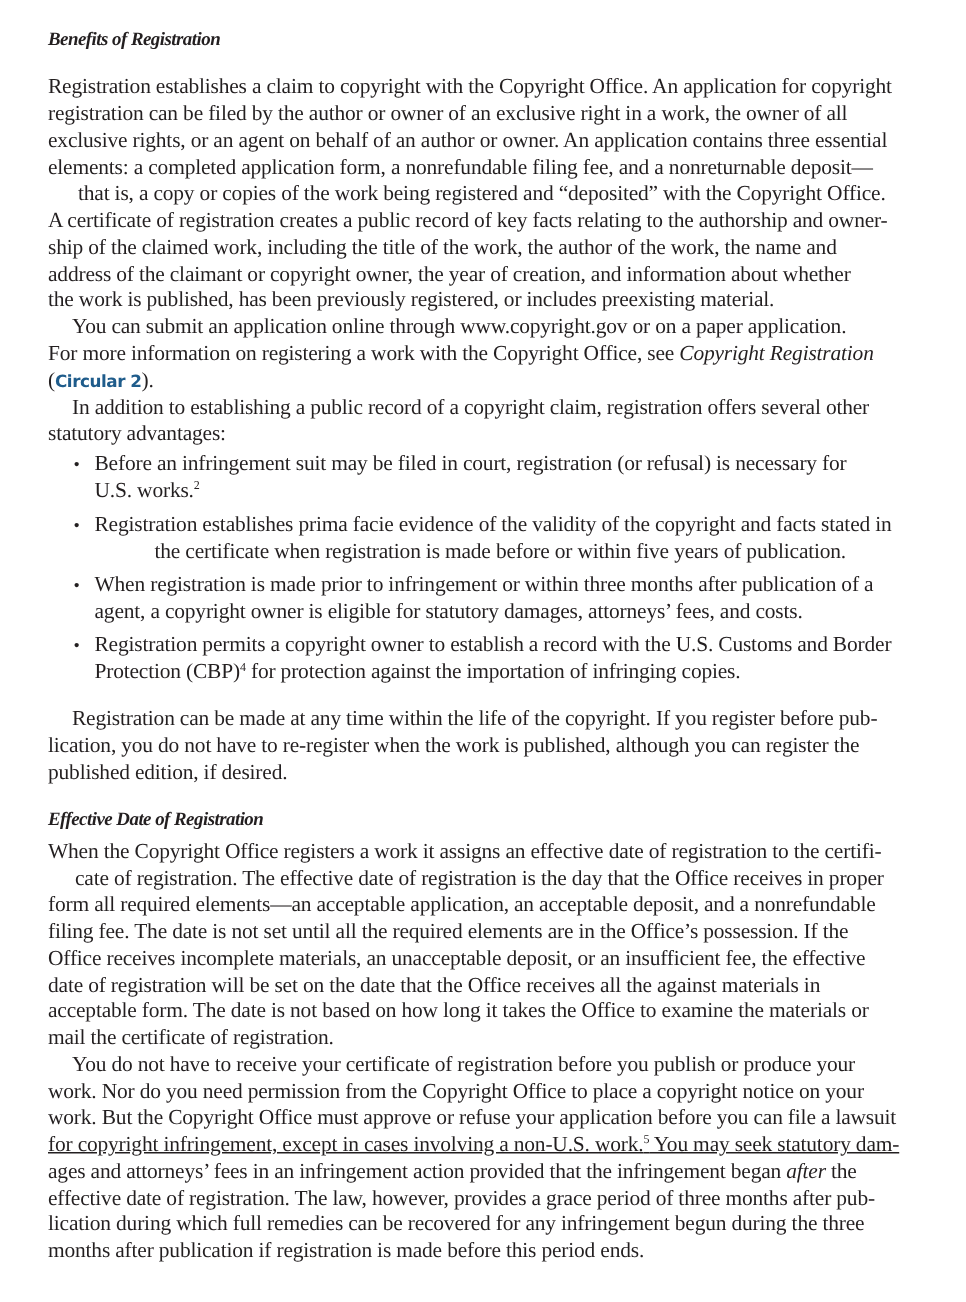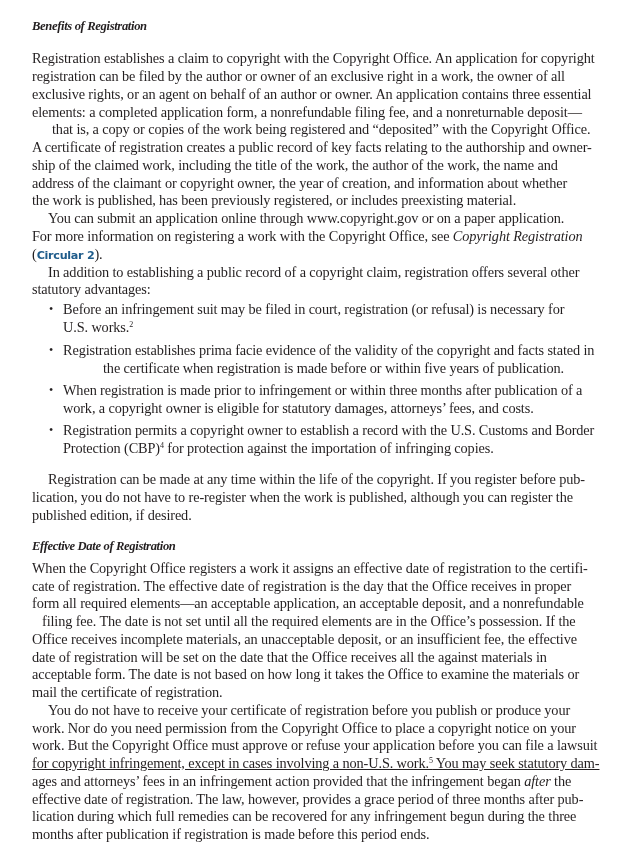--- a/index.html
+++ b/index.html
@@ -106,44 +106,44 @@
       </div>
     </div>
     <div>
       <span class="bullet-dot" style="top:341px;">•</span>
       <div class="line bullet-text" style="top:341px;">Registration establishes prima facie evidence of the validity of the copyright and facts stated in</div>
       <div class="line bullet-text" style="top:359px;margin-left:40px;">the certificate when registration is made before or within five years of publication.</div>
     </div>
     <div>
       <span class="bullet-dot" style="top:381px;">•</span>
       <div class="line bullet-text" style="top:381px;">When registration is made prior to infringement or within three months after publication of a</div>
-      <div class="line bullet-text" style="top:399px;">work, a copyright owner is eligible for statutory damages, attorneys’ fees, and costs.</div>
+      <div class="line bullet-text" style="top:399px;">agent, a copyright owner is eligible for statutory damages, attorneys’ fees, and costs.</div>
     </div>
     <div>
       <span class="bullet-dot" style="top:421px;">•</span>
       <div class="line bullet-text" style="top:421px;">Registration permits a copyright owner to establish a record with the U.S. Customs and Border</div>
       <div class="line bullet-text" style="top:439px;">
         <span>Protection (CBP)</span><span class="sup">4</span><span> for protection against the importation of infringing copies.</span>
       </div>
     </div>
   </div>
 
   <div>
     <div class="line indent" style="top:470px;">Registration can be made at any time within the life of the copyright. If you register before pub-</div>
     <div class="line" style="top:488px;">lication, you do not have to re-register when the work is published, although you can register the</div>
     <div class="line" style="top:506px;">published edition, if desired.</div>
   </div>
 
   <div class="heading" style="top:539px;">Effective Date of Registration</div>
 
   <div>
     <div class="line" style="top:559px;">When the Copyright Office registers a work it assigns an effective date of registration to the certifi-</div>
-    <div class="line" style="top:577px;">cate of registration. The effective date of registration is the day that the Office receives in proper</div>
+    <div class="line" style="top:577px;margin-left:18px;">cate of registration. The effective date of registration is the day that the Office receives in proper</div>
     <div class="line" style="top:594px;">form all required elements—an acceptable application, an acceptable deposit, and a nonrefundable</div>
-    <div class="line" style="top:612px;margin-left:10px;">filing fee. The date is not set until all the required elements are in the Office’s possession. If the</div>
+    <div class="line" style="top:612px;">filing fee. The date is not set until all the required elements are in the Office’s possession. If the</div>
     <div class="line" style="top:630px;">Office receives incomplete materials, an unacceptable deposit, or an insufficient fee, the effective</div>
     <div class="line" style="top:648px;">date of registration will be set on the date that the Office receives all the against materials in</div>
     <div class="line" style="top:665px;">acceptable form. The date is not based on how long it takes the Office to examine the materials or</div>
     <div class="line" style="top:683px;">mail the certificate of registration.</div>
   </div>
 
   <div>
     <div class="line indent" style="top:701px;">You do not have to receive your certificate of registration before you publish or produce your</div>
     <div class="line" style="top:719px;">work. Nor do you need permission from the Copyright Office to place a copyright notice on your</div>
     <div class="line" style="top:736px;">work. But the Copyright Office must approve or refuse your application before you can file a lawsuit</div>

